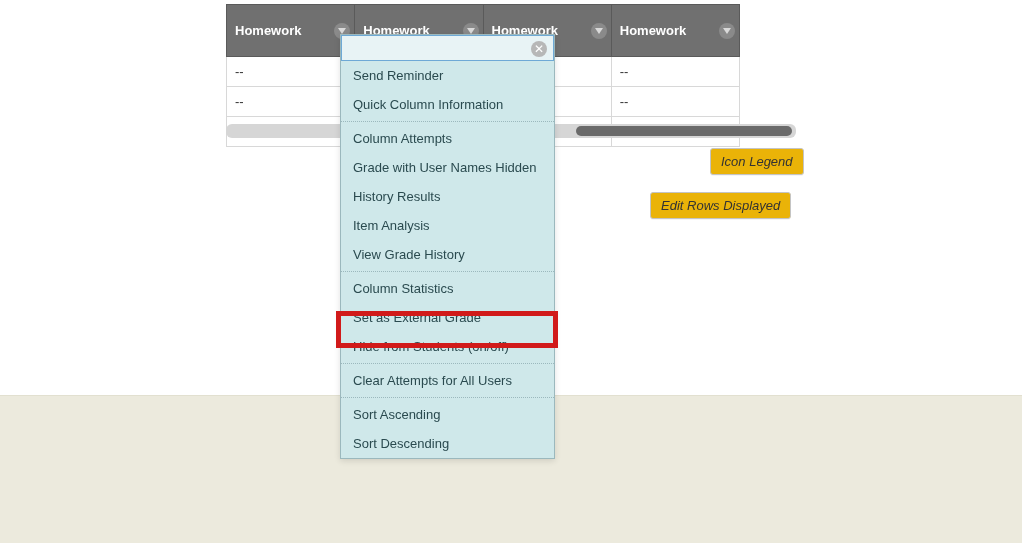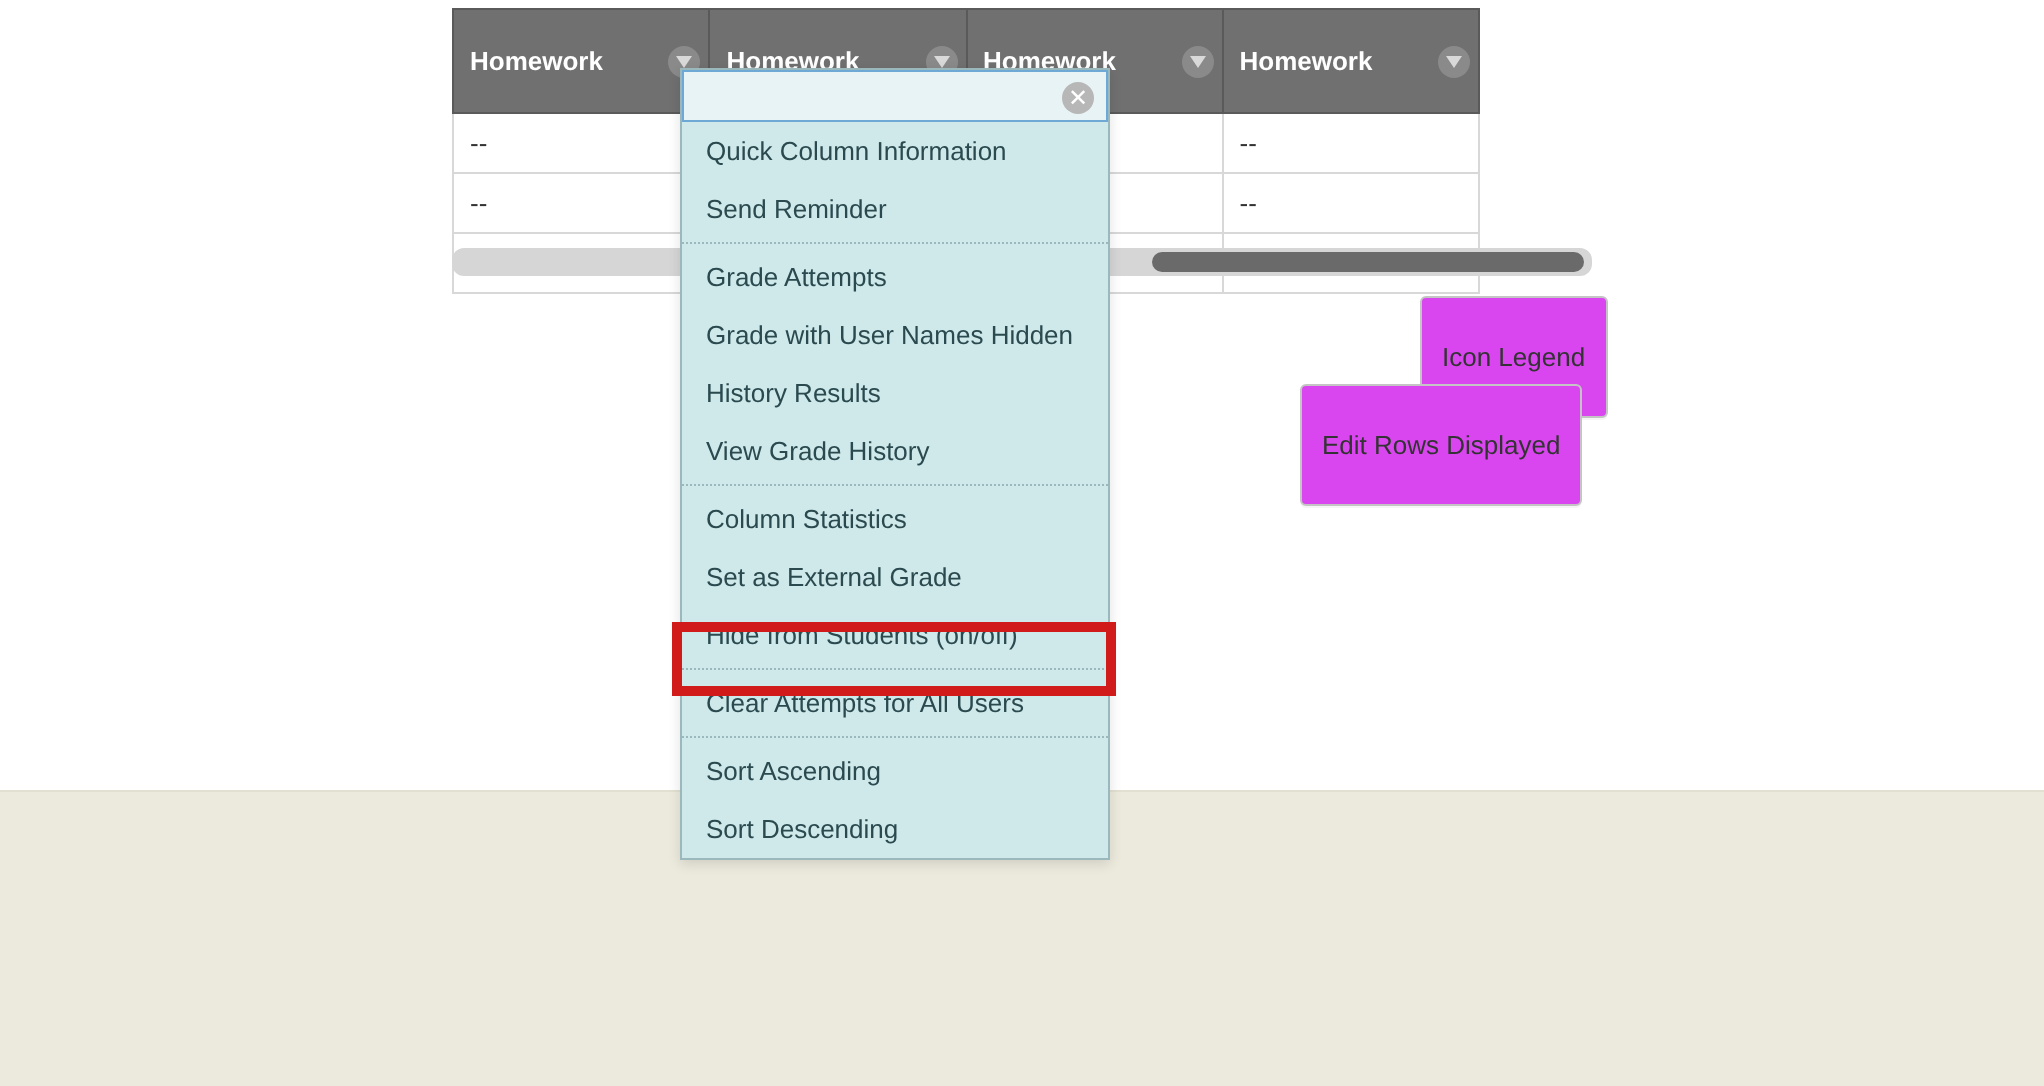--- a/index.html
+++ b/index.html
@@ -70,28 +70,29 @@
     position: absolute;
     right: 4px;
     top: 2px;
     width: 216px;
     height: 10px;
     background: #6a6a6a;
     border-radius: 5px;
   }
   .btn {
     position: absolute;
-    background: #d946ef;
+    background: #eab308;
     border: 1px solid #c4c4c4;
     border-radius: 3px;
     color: #333;
     font-size: 13px;
-    padding: 22px 10px;
+    padding: 5px 10px;
     cursor: pointer;
     box-shadow: 0 1px 0 rgba(0,0,0,0.04);
+    font-style: italic;
   }
   .btn.legend { left: 710px; top: 148px; }
   .btn.rows   { left: 650px; top: 192px; }
 
   
   .menu {
     position: absolute;
     left: 340px;
     top: 34px;
     width: 215px;
@@ -225,28 +226,29 @@
 </div>
 
 <button class="btn legend">Icon Legend</button>
 <button class="btn rows">Edit Rows Displayed</button>
 
 <div class="menu">
   <div class="search">
     <span class="x">✕</span>
   </div>
   <ul>
+    <li>Send Reminder</li>
     <li>Quick Column Information</li>
-    <li>Send Reminder</li>
-  </ul>
-  <hr>
-  <ul>
-    <li>Grade Attempts</li>
+  </ul>
+  <hr>
+  <ul>
+    <li>Column Attempts</li>
     <li>Grade with User Names Hidden</li>
     <li>History Results</li>
+    <li>Item Analysis</li>
     <li>View Grade History</li>
   </ul>
   <hr>
   <ul>
     <li>Column Statistics</li>
     <li>Set as External Grade</li>
     <li>Hide from Students (on/off)</li>
   </ul>
   <hr>
   <ul>

